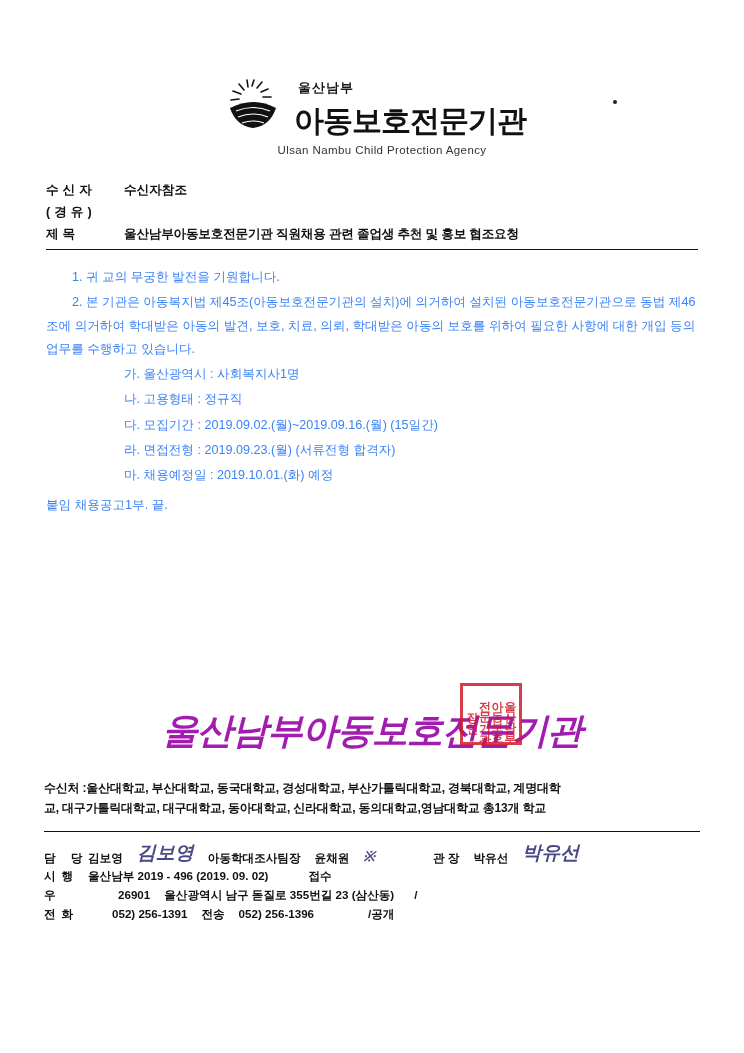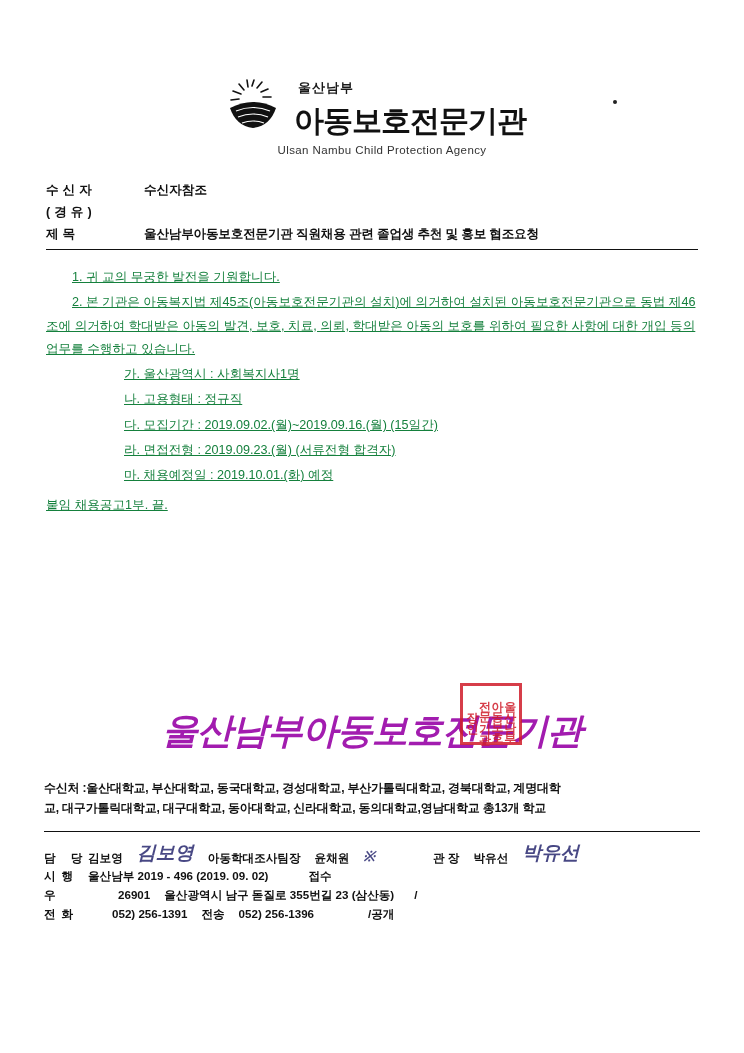--- a/index.html
+++ b/index.html
@@ -75,43 +75,41 @@
   .addr-block {
     margin: 26px 46px 0 46px;
     font-size: 12.6px;
     font-weight: 700;
     color: #111;
   }
   .addr-line {
     display: flex;
     align-items: baseline;
     margin-bottom: 5px;
-    gap: 20px;
   }
   .addr-label {
     width: 78px;
     flex: 0 0 auto;
     letter-spacing: 4px;
   }
   .addr-value { flex: 1 1 auto; }
   .addr-line.subject .addr-value { letter-spacing: -0.2px; }
 
   .rule {
     border: 0;
     border-top: 1.6px solid #111;
     margin: 6px 46px 0 46px;
   }
 
   
   .body-text {
     margin: 16px 46px 0 46px;
     font-size: 12.6px;
     line-height: 1.85;
-    color: #15803d;
-    text-decoration: underline;
+    color: #3b82f6;
   }
   .para {
     text-indent: 0;
     margin-bottom: 2px;
   }
   .para.indent1 { padding-left: 26px; }
   .para.hang {
     padding-left: 0;
   }
   .items {

